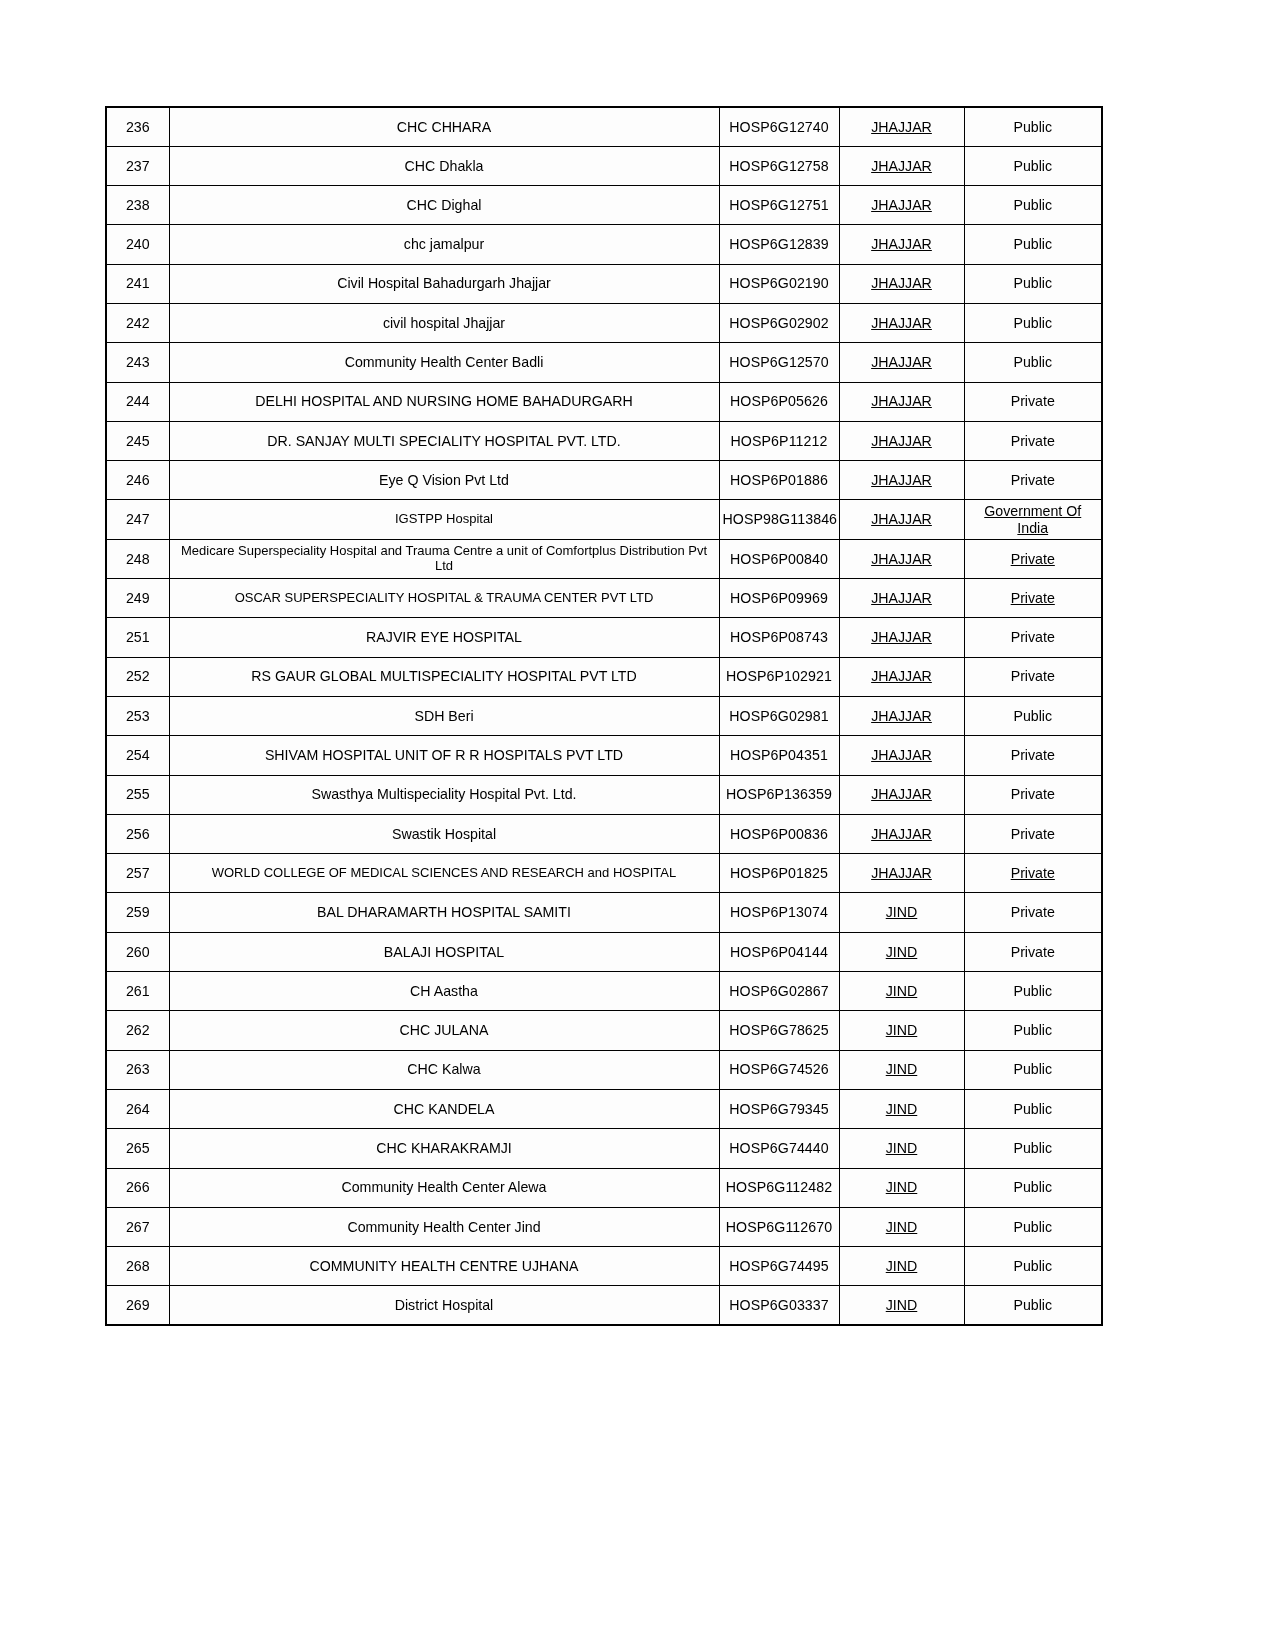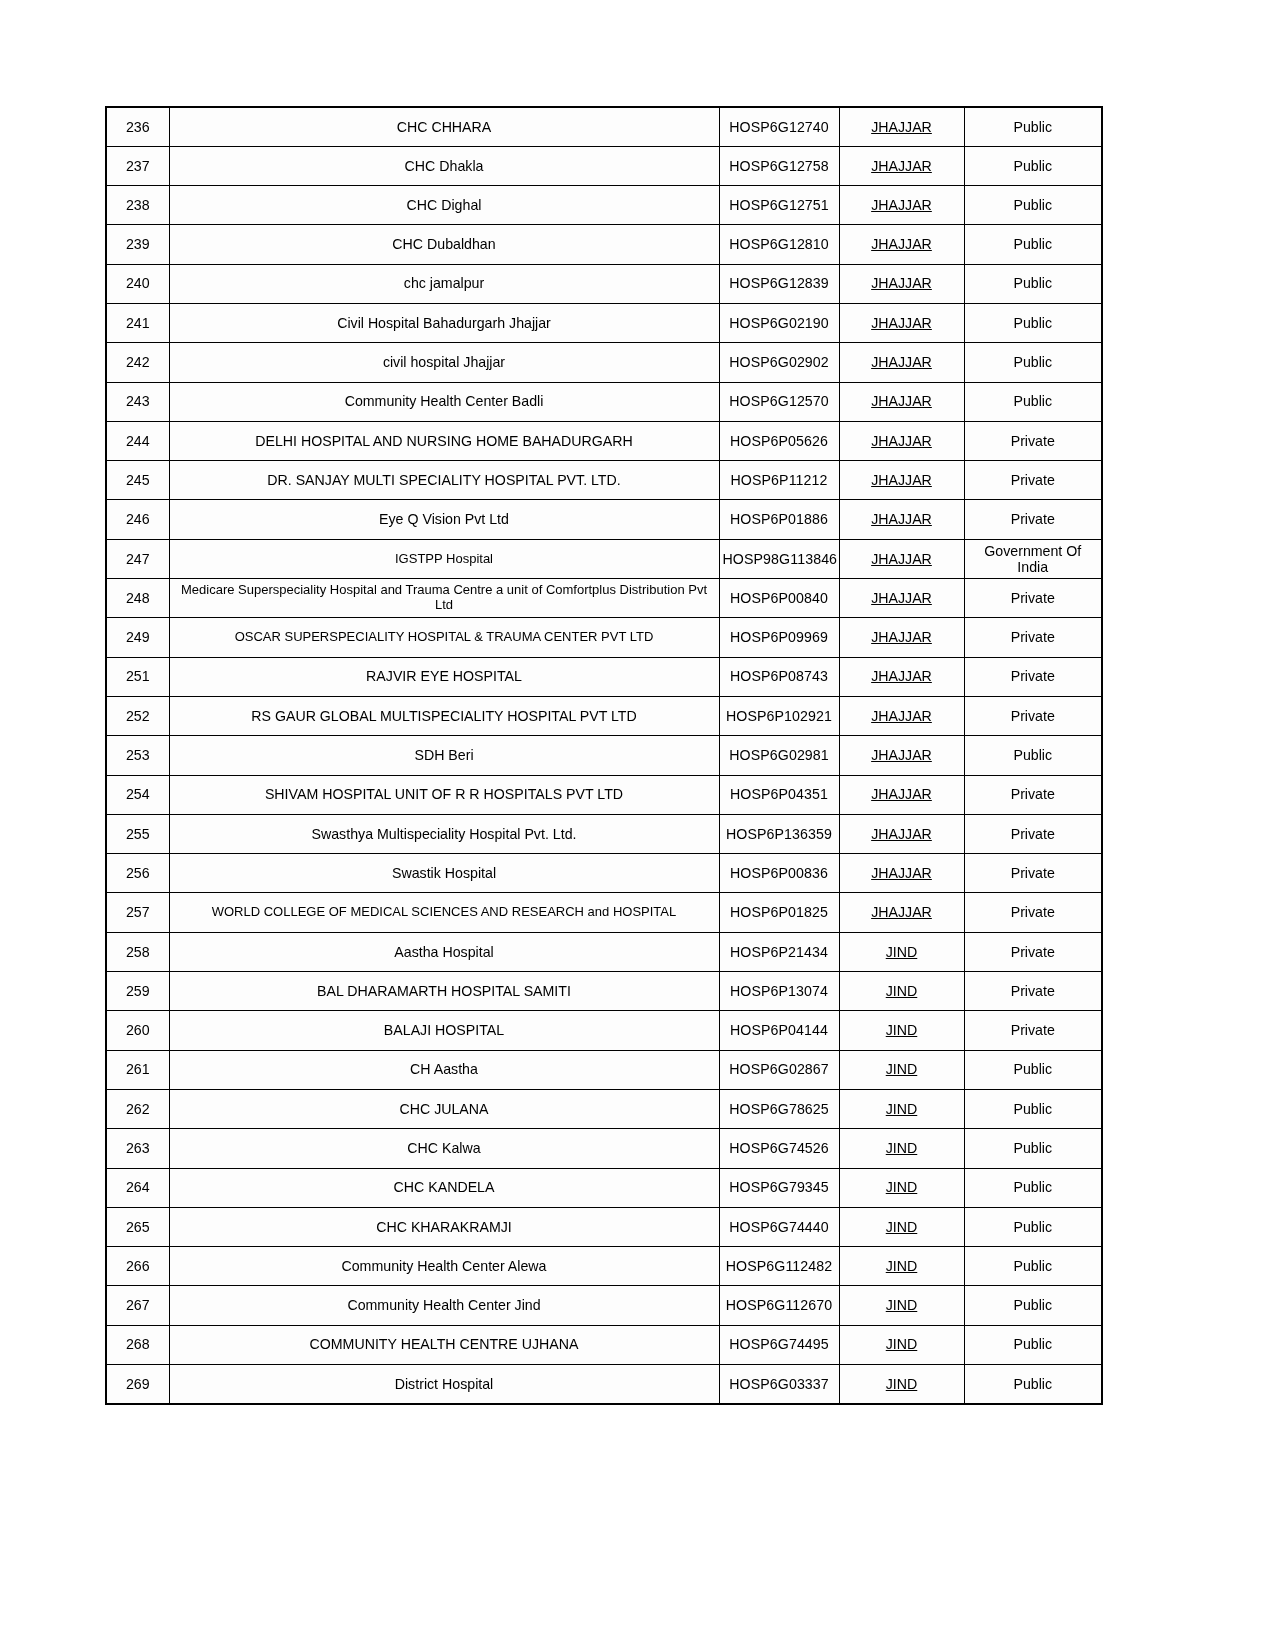--- a/index.html
+++ b/index.html
@@ -53,21 +53,21 @@
   td.sn   { font-size: 14.5px; }
   td.name { font-size: 14.2px; padding-left: 4px; padding-right: 4px; }
   td.code { font-size: 14.3px; letter-spacing: 0.1px; margin-top: 16px; }
   td.dist { font-size: 14.3px; text-decoration: underline; }
   td.type { font-size: 14.3px; }
 
   
   tr.r-single td { height: 39.3px; }
   tr.r-wrap td   { height: 39.3px; }
   tr.r-wrap td.name { line-height: 1.14; font-size: 13px; }
-  tr.r-wrap td.type { line-height: 1.14; }
+  tr.r-wrap td.type { line-height: 1.14; text-decoration: underline; }
 </style>
 </head>
 <body>
 
 <div class="page">
   <div class="table-wrap">
     <table class="hospital-table">
       <colgroup>
         <col class="c-sn">
           <col class="c-name">
@@ -91,27 +91,20 @@
             <td class="type">Public</td>
           </tr>
           <tr class="r-single">
             <td class="sn">238</td>
             <td class="name">CHC Dighal</td>
             <td class="code">HOSP6G12751</td>
             <td class="dist">JHAJJAR</td>
             <td class="type">Public</td>
           </tr>
           <tr class="r-single">
-            <td class="sn">239</td>
-            <td class="name">CHC Dubaldhan</td>
-            <td class="code">HOSP6G12810</td>
-            <td class="dist">JHAJJAR</td>
-            <td class="type">Public</td>
-          </tr>
-          <tr class="r-single">
             <td class="sn">240</td>
             <td class="name">chc jamalpur</td>
             <td class="code">HOSP6G12839</td>
             <td class="dist">JHAJJAR</td>
             <td class="type">Public</td>
           </tr>
           <tr class="r-single">
             <td class="sn">241</td>
             <td class="name">Civil Hospital Bahadurgarh Jhajjar</td>
             <td class="code">HOSP6G02190</td>
@@ -214,27 +207,20 @@
             <td class="name">Swastik Hospital</td>
             <td class="code">HOSP6P00836</td>
             <td class="dist">JHAJJAR</td>
             <td class="type">Private</td>
           </tr>
           <tr class="r-wrap">
             <td class="sn">257</td>
             <td class="name">WORLD COLLEGE OF MEDICAL SCIENCES AND RESEARCH and HOSPITAL</td>
             <td class="code">HOSP6P01825</td>
             <td class="dist">JHAJJAR</td>
-            <td class="type">Private</td>
-          </tr>
-          <tr class="r-single">
-            <td class="sn">258</td>
-            <td class="name">Aastha Hospital</td>
-            <td class="code">HOSP6P21434</td>
-            <td class="dist">JIND</td>
             <td class="type">Private</td>
           </tr>
           <tr class="r-single">
             <td class="sn">259</td>
             <td class="name">BAL DHARAMARTH HOSPITAL SAMITI</td>
             <td class="code">HOSP6P13074</td>
             <td class="dist">JIND</td>
             <td class="type">Private</td>
           </tr>
           <tr class="r-single">

